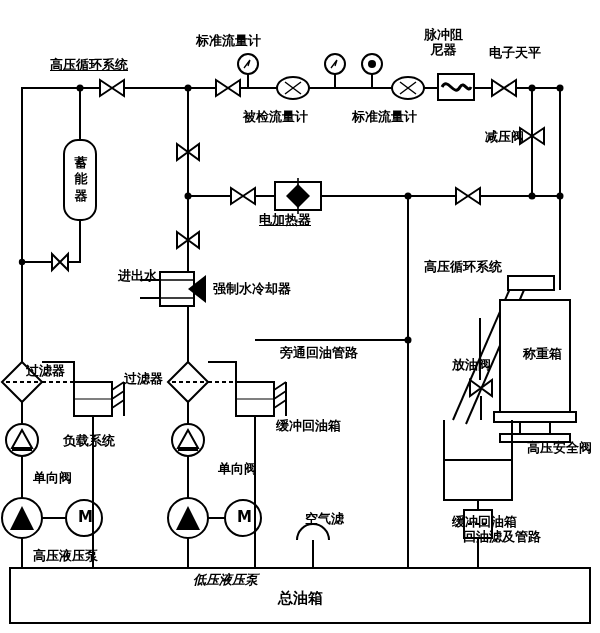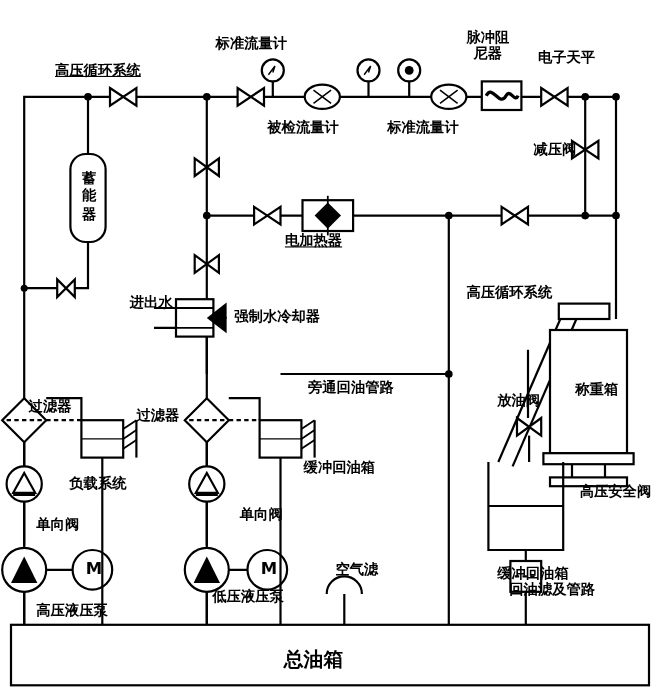--- a/index.html
+++ b/index.html
@@ -187,18 +187,18 @@
 <div class="lbl" style="left:452px;top:358px;">放油阀</div>
 <div class="lbl" style="left:276px;top:419px;">缓冲回油箱</div>
 <div class="lbl" style="left:63px;top:434px;">负载系统</div>
 <div class="lbl" style="left:527px;top:441px;">高压安全阀</div>
 <div class="lbl" style="left:33px;top:471px;">单向阀</div>
 <div class="lbl" style="left:218px;top:462px;">单向阀</div>
 <div class="lbl" style="left:305px;top:512px;">空气滤</div>
 <div class="lbl" style="left:452px;top:481px;margin-top:34px;">缓冲回油箱</div>
 <div class="lbl" style="left:463px;top:530px;">回油滤及管路</div>
 <div class="lbl" style="left:33px;top:549px;">高压液压泵</div>
-<div class="lbl" style="left:193px;top:536px;">低压液压泵</div>
+<div class="lbl" style="left:193px;top:573px;font-style:italic;">低压液压泵</div>
 <div class="lbl" style="left:78px;top:509px;font-size:15px;">M</div>
 <div class="lbl" style="left:237px;top:509px;font-size:15px;">M</div>
-<div class="lbl" style="left:258px;top:590px;font-size:18px;">总油箱</div>
+<div class="lbl" style="left:278px;top:590px;font-size:15px;">总油箱</div>
 
 </div>
 
 </body></html>

